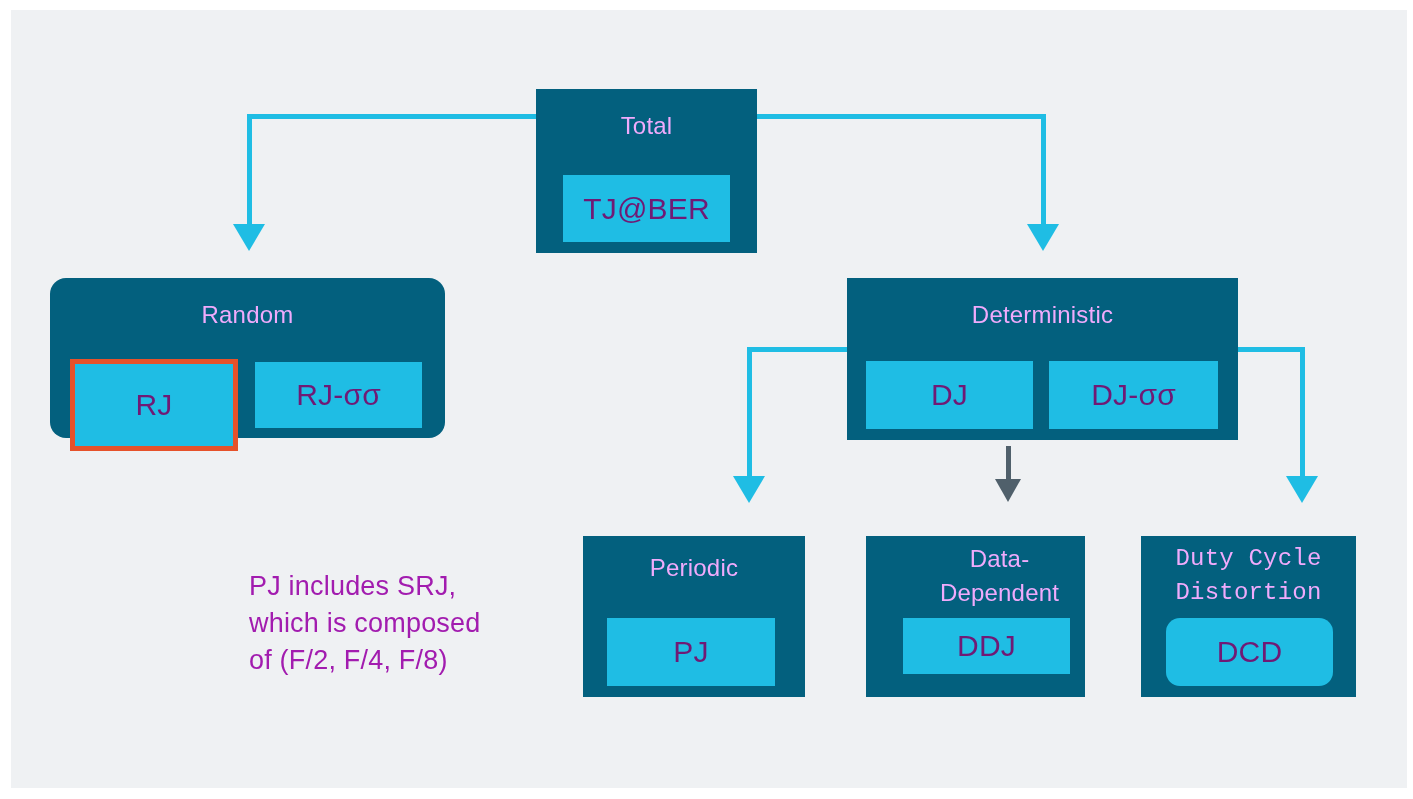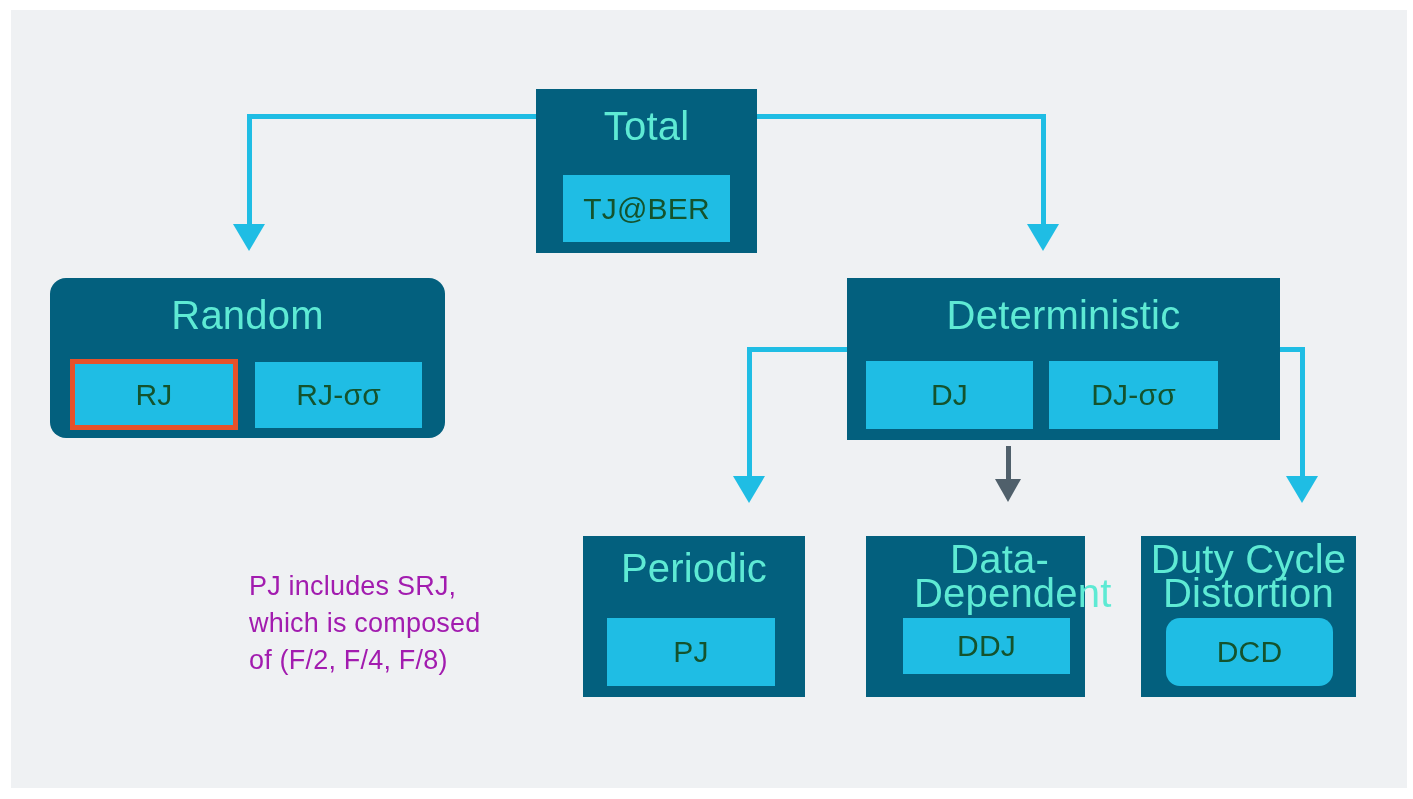--- a/index.html
+++ b/index.html
@@ -12,26 +12,26 @@
   .stage { position:absolute; left:0; top:0; width:1413px; height:799px; }
   .panel {
     position:absolute; left:11px; top:10px; width:1396px; height:778px;
     background:#eff1f3;
   }
   .node {
     position:absolute; background:#03607e;
   }
   .node-title {
     position:absolute; left:0; right:0;
-    color:#5eead4; font-size:40px; line-height:34px;
+    color:#f0abfc; font-size:24px; line-height:34px;
     text-align:center; white-space:pre-line;
     letter-spacing:0.2px;
   }
   .chip {
-    position:absolute; background:#1fbde4; color:#14532d;
+    position:absolute; background:#1fbde4; color:#701a75;
     font-size:30px; display:flex; align-items:center; justify-content:center;
     box-sizing:border-box; letter-spacing:0.2px;
   }
   .chip.highlight { border:5px solid #e6522a; }
   .h-line { position:absolute; height:5px; background:#1fbde4; }
   .v-line { position:absolute; width:5px; background:#1fbde4; }
   .arrow-head {
     position:absolute; width:0; height:0;
     border-left:16px solid transparent;
     border-right:16px solid transparent;
@@ -72,43 +72,43 @@
   <div class="v-line" style="left:1300px; top:347px; height:129px;"></div>
   <div class="arrow-head" style="left:1286px; top:476px;"></div>
 
   <div class="node" style="left:536px; top:89px; width:221px; height:164px;">
     <div class="node-title" style="top:20px;">Total</div>
     <div class="chip" style="left:27px; top:86px; width:167px; height:67px;">TJ@BER</div>
   </div>
 
   <div class="node" style="left:50px; top:278px; width:395px; height:160px;border-radius:16px;">
     <div class="node-title" style="top:20px;">Random</div>
-    <div class="chip highlight" style="left:20px; top:81px; width:168px; height:71px;">RJ</div>
+    <div class="chip highlight" style="left:20px; top:81px; width:168px; height:92px;">RJ</div>
     <div class="chip" style="left:205px; top:84px; width:167px; height:66px;">RJ-σσ</div>
   </div>
 
-  <div class="node" style="left:847px; top:278px; width:391px; height:162px;padding-left:42px;">
+  <div class="node" style="left:847px; top:278px; width:391px; height:162px;">
     <div class="node-title" style="top:20px;">Deterministic</div>
     <div class="chip" style="left:19px; top:83px; width:167px; height:68px;">DJ</div>
     <div class="chip" style="left:202px; top:83px; width:169px; height:68px;">DJ-σσ</div>
   </div>
 
   <div class="node" style="left:583px; top:536px; width:222px; height:161px;">
     <div class="node-title" style="top:15px;">Periodic</div>
     <div class="chip" style="left:24px; top:82px; width:168px; height:68px;">PJ</div>
   </div>
 
   <div class="node" style="left:866px; top:536px; width:219px; height:161px;">
     <div class="node-title" style="top:6px;padding-left:48px;">Data-
 Dependent</div>
     <div class="chip" style="left:22px; top:82px; width:167px; height:56px;margin-left:15px;">DDJ</div>
   </div>
 
   <div class="node" style="left:1141px; top:536px; width:215px; height:161px;">
-    <div class="node-title" style="top:6px;">Duty Cycle
+    <div class="node-title" style="top:6px;font-family:Liberation Mono, monospace;">Duty Cycle
 Distortion</div>
     <div class="chip" style="left:25px; top:82px; width:167px; height:68px;border-radius:14px;">DCD</div>
   </div>
 
   <div class="note" style="left:249px; top:568px; width:300px;">PJ includes SRJ,
 which is composed
 of (F/2, F/4, F/8)</div>
 </div>
 
 </body></html>

